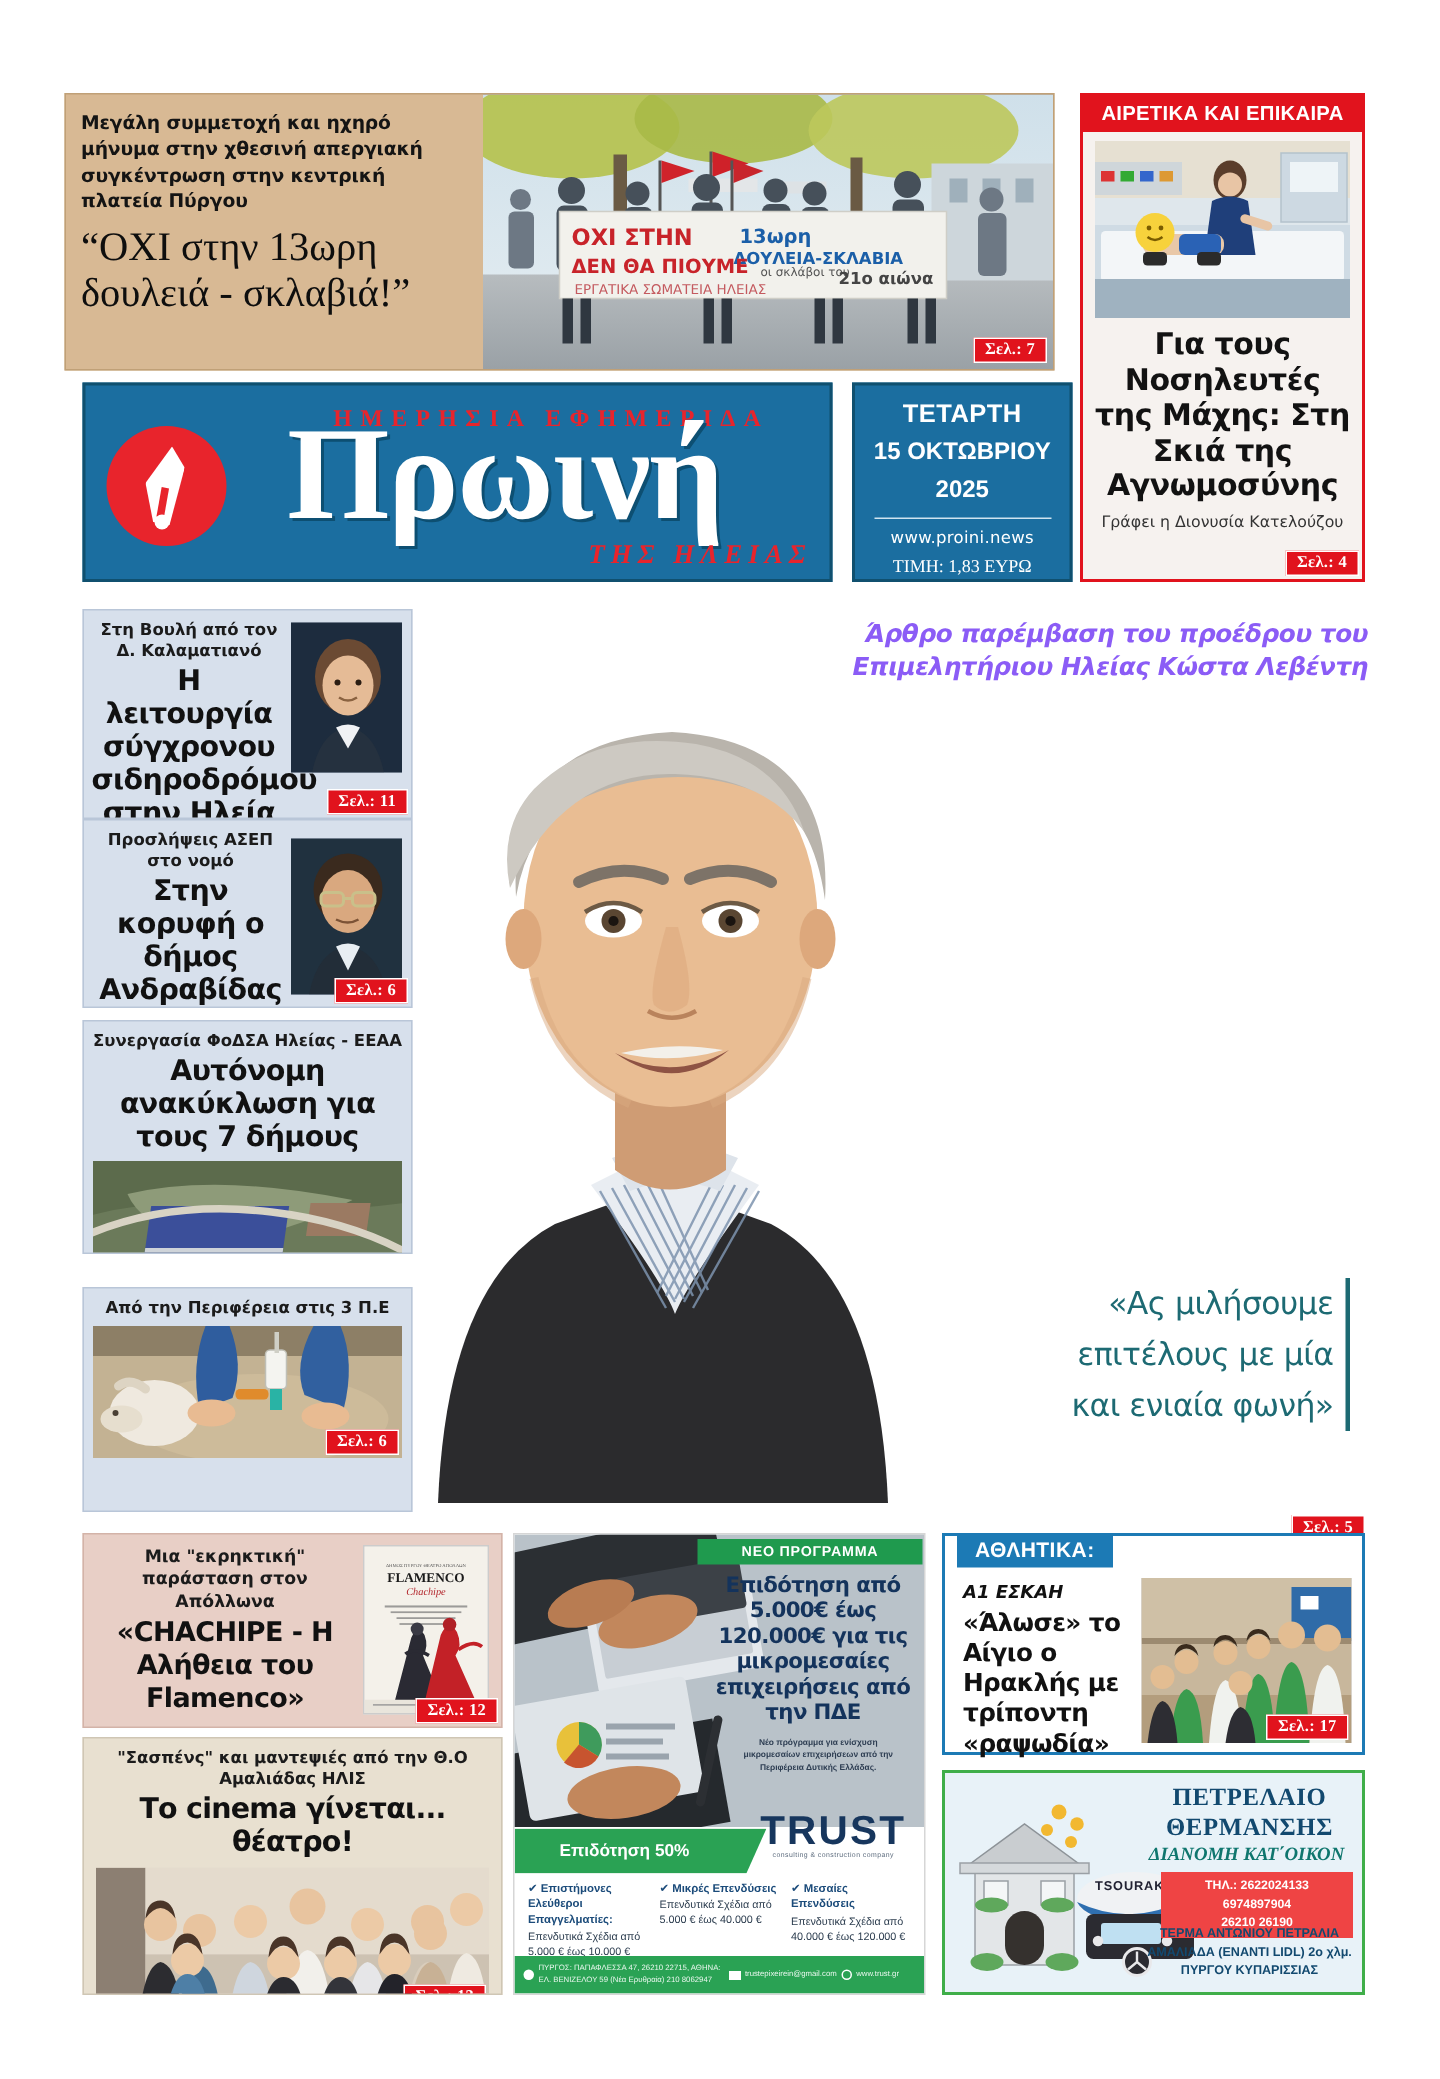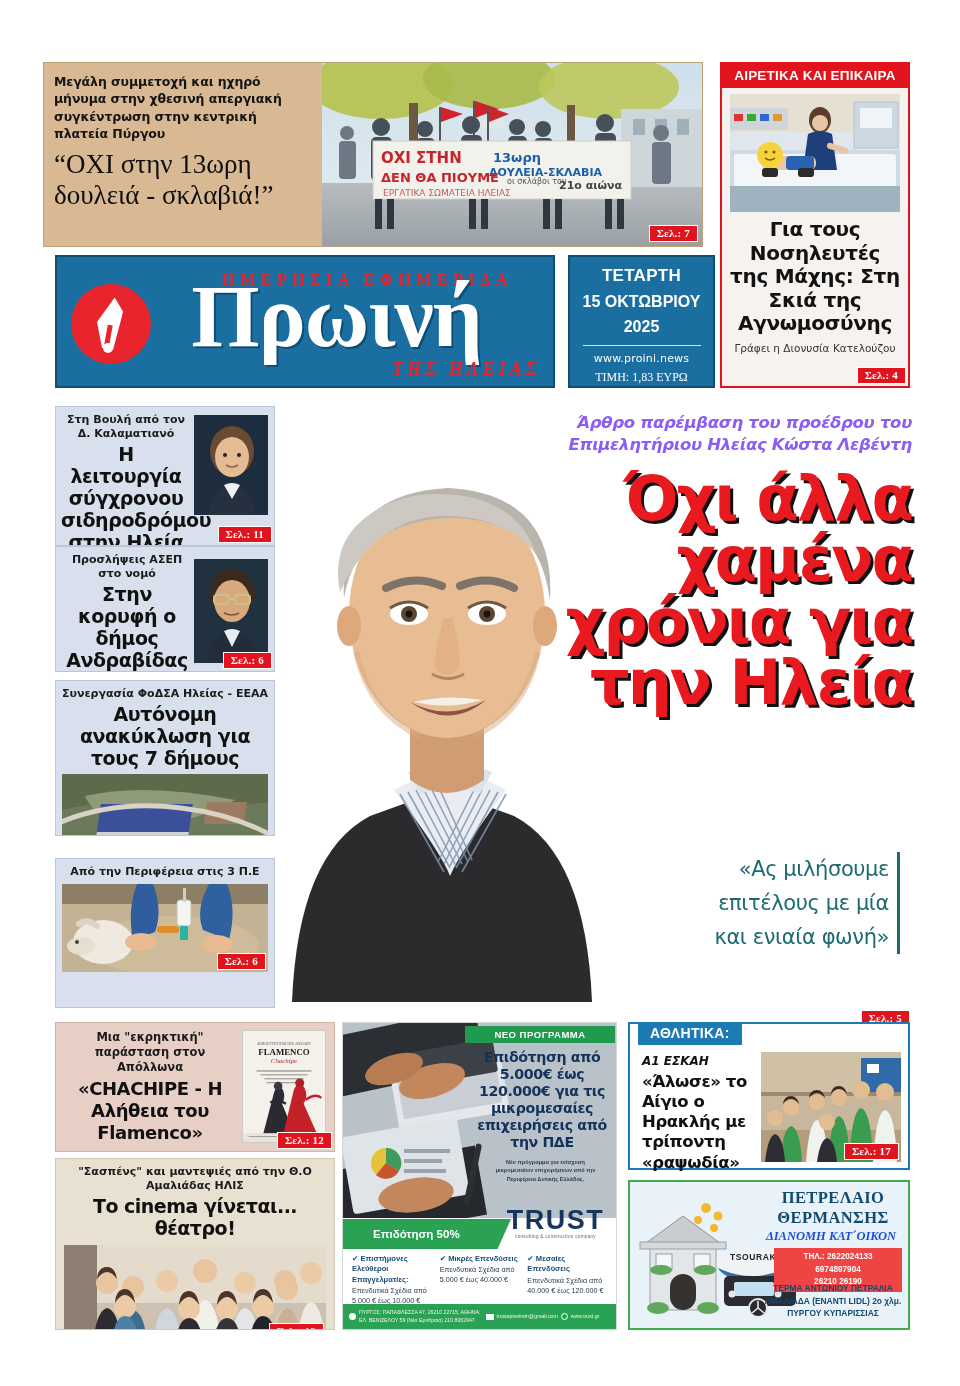--- a/index.html
+++ b/index.html
@@ -272,21 +272,21 @@
     font-size: 16.5px; font-weight: 700; color: #12496f; letter-spacing: 0.4px;
     font-family: "Liberation Serif", serif;
   }
   .pet-t2 {
     position: absolute; left: 128px; top: 26px; width: 150px; text-align: center;
     font-size: 16.5px; font-weight: 700; color: #12496f; letter-spacing: 0.4px;
     font-family: "Liberation Serif", serif;
   }
   .pet-t3 {
     position: absolute; left: 122px; top: 47px; width: 158px; text-align: center;
-    font-size: 12.5px; font-weight: 700; font-style: italic; color: #1d4ed8;
+    font-size: 12.5px; font-weight: 700; font-style: italic; color: #0f766e;
     font-family: "Liberation Serif", serif;
   }
   .pet-phones {
     position: absolute; right: 6px; top: 66px; width: 128px; background: #ef4444;
     color: #fff; font-size: 8.2px; line-height: 1.55; text-align: center;
     padding: 3px 2px; font-weight: 700;
   }
   .pet-addr {
     position: absolute; right: 4px; bottom: 8px; width: 142px; text-align: center;
     font-size: 8.4px; font-weight: 700; color: #12496f; line-height: 1.5;
@@ -585,21 +585,20 @@
 
       <path d="M128 300 q38 20 76 -2 q-36 30 -76 2z" fill="#8e5344"></path>
       <path d="M132 300 q34 -8 68 -2 q-34 10 -68 2z" fill="#f3f0ea"></path>
 
       <path d="M74 250 q14 62 64 84" stroke="#d9a97f" stroke-width="6" fill="none" opacity=".5"></path>
       <path d="M256 250 q-14 62 -64 84" stroke="#d9a97f" stroke-width="6" fill="none" opacity=".5"></path>
     </svg>
   </div>
 
   <div class="main-kicker">Άρθρο παρέμβαση του προέδρου του Επιμελητήριου Ηλείας Κώστα Λεβέντη</div>
-  <div class="main-head">Όχι άλλα χαμένα χρόνια για την Ηλεία</div>
   <div class="main-quote">«Ας μιλήσουμε επιτέλους με μία και ενιαία φωνή»</div>
   <div class="pg-badge" style="right:50px;top:1010px;">Σελ.: 5</div>
 
   <div class="cult-card">
     <div class="cc-kicker">Μια "εκρηκτική" παράσταση στον Απόλλωνα</div>
     <div class="cc-head">«CHACHIPE - Η Αλήθεια του Flamenco»</div>
     <div class="cc-poster">
       <svg width="100%" height="100%" viewBox="0 0 84 113" preserveAspectRatio="xMidYMid slice">
         <rect width="84" height="113" fill="#f4f1ea"></rect>
         <text x="42" y="14" text-anchor="middle" font-family="Liberation Serif, serif" font-size="3.2" fill="#555">ΔΗΜΟΣ ΠΥΡΓΟΥ ΘΕΑΤΡΟ ΑΠΟΛΛΩΝ</text>

